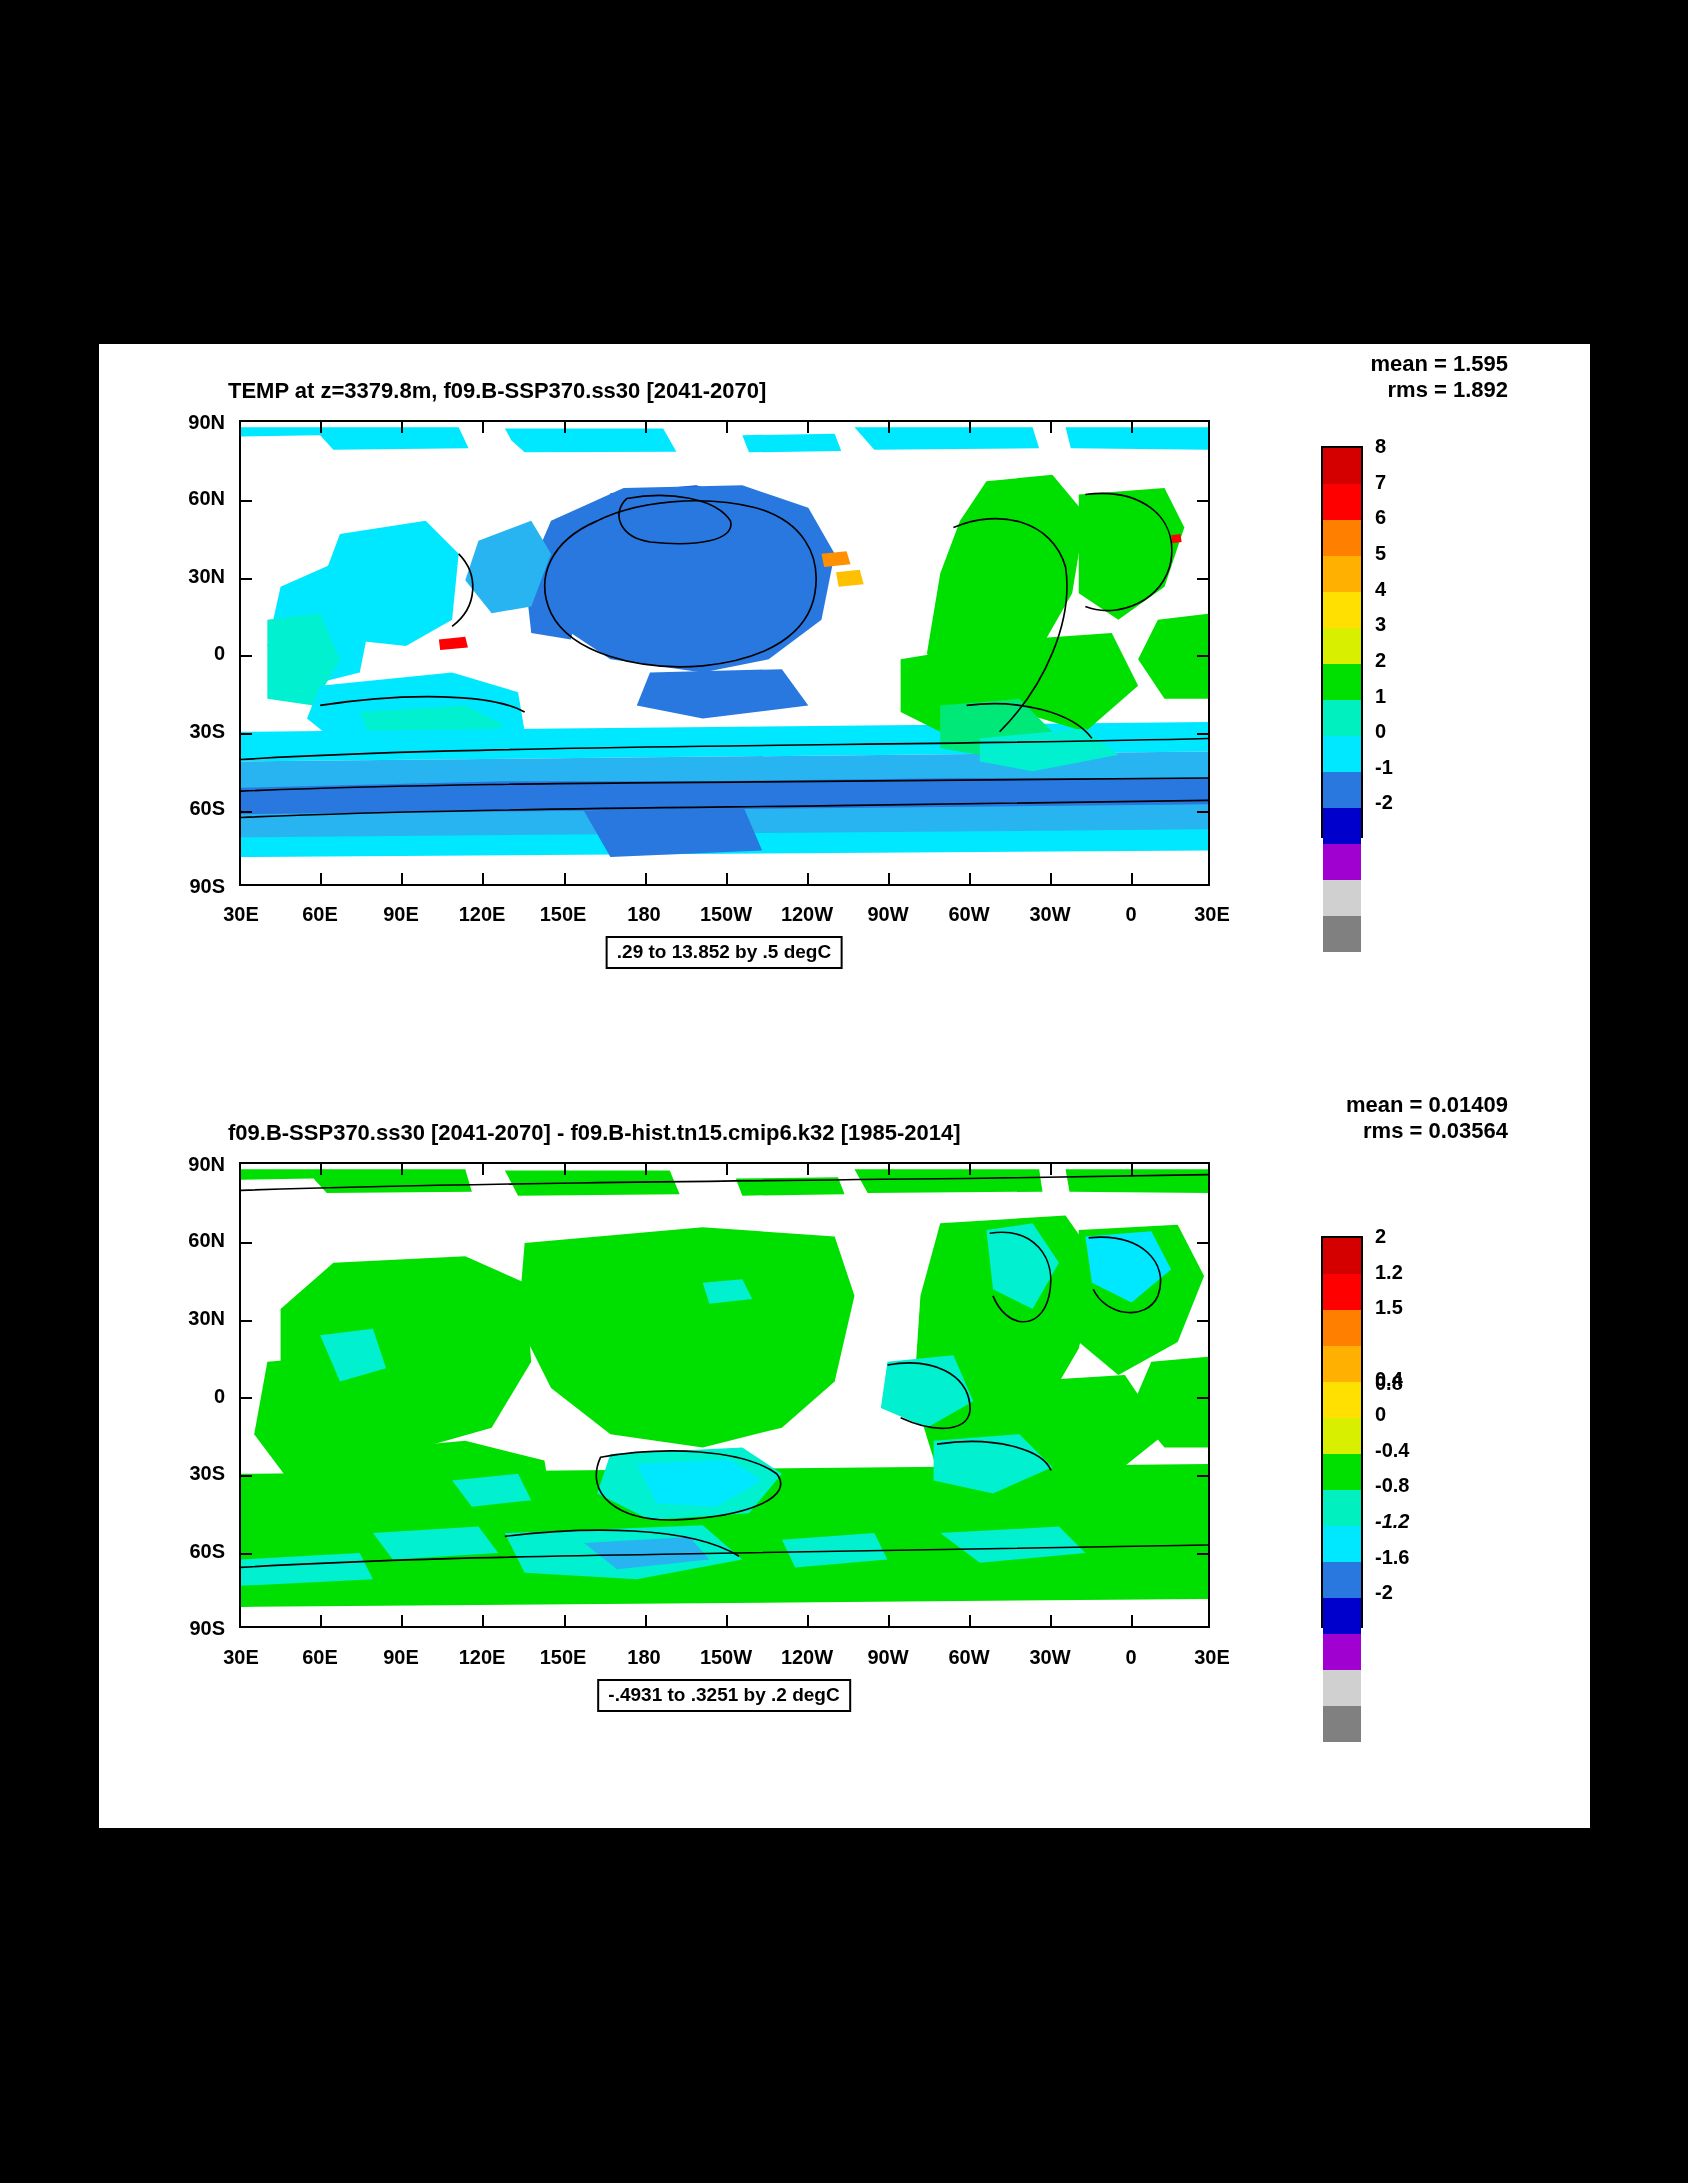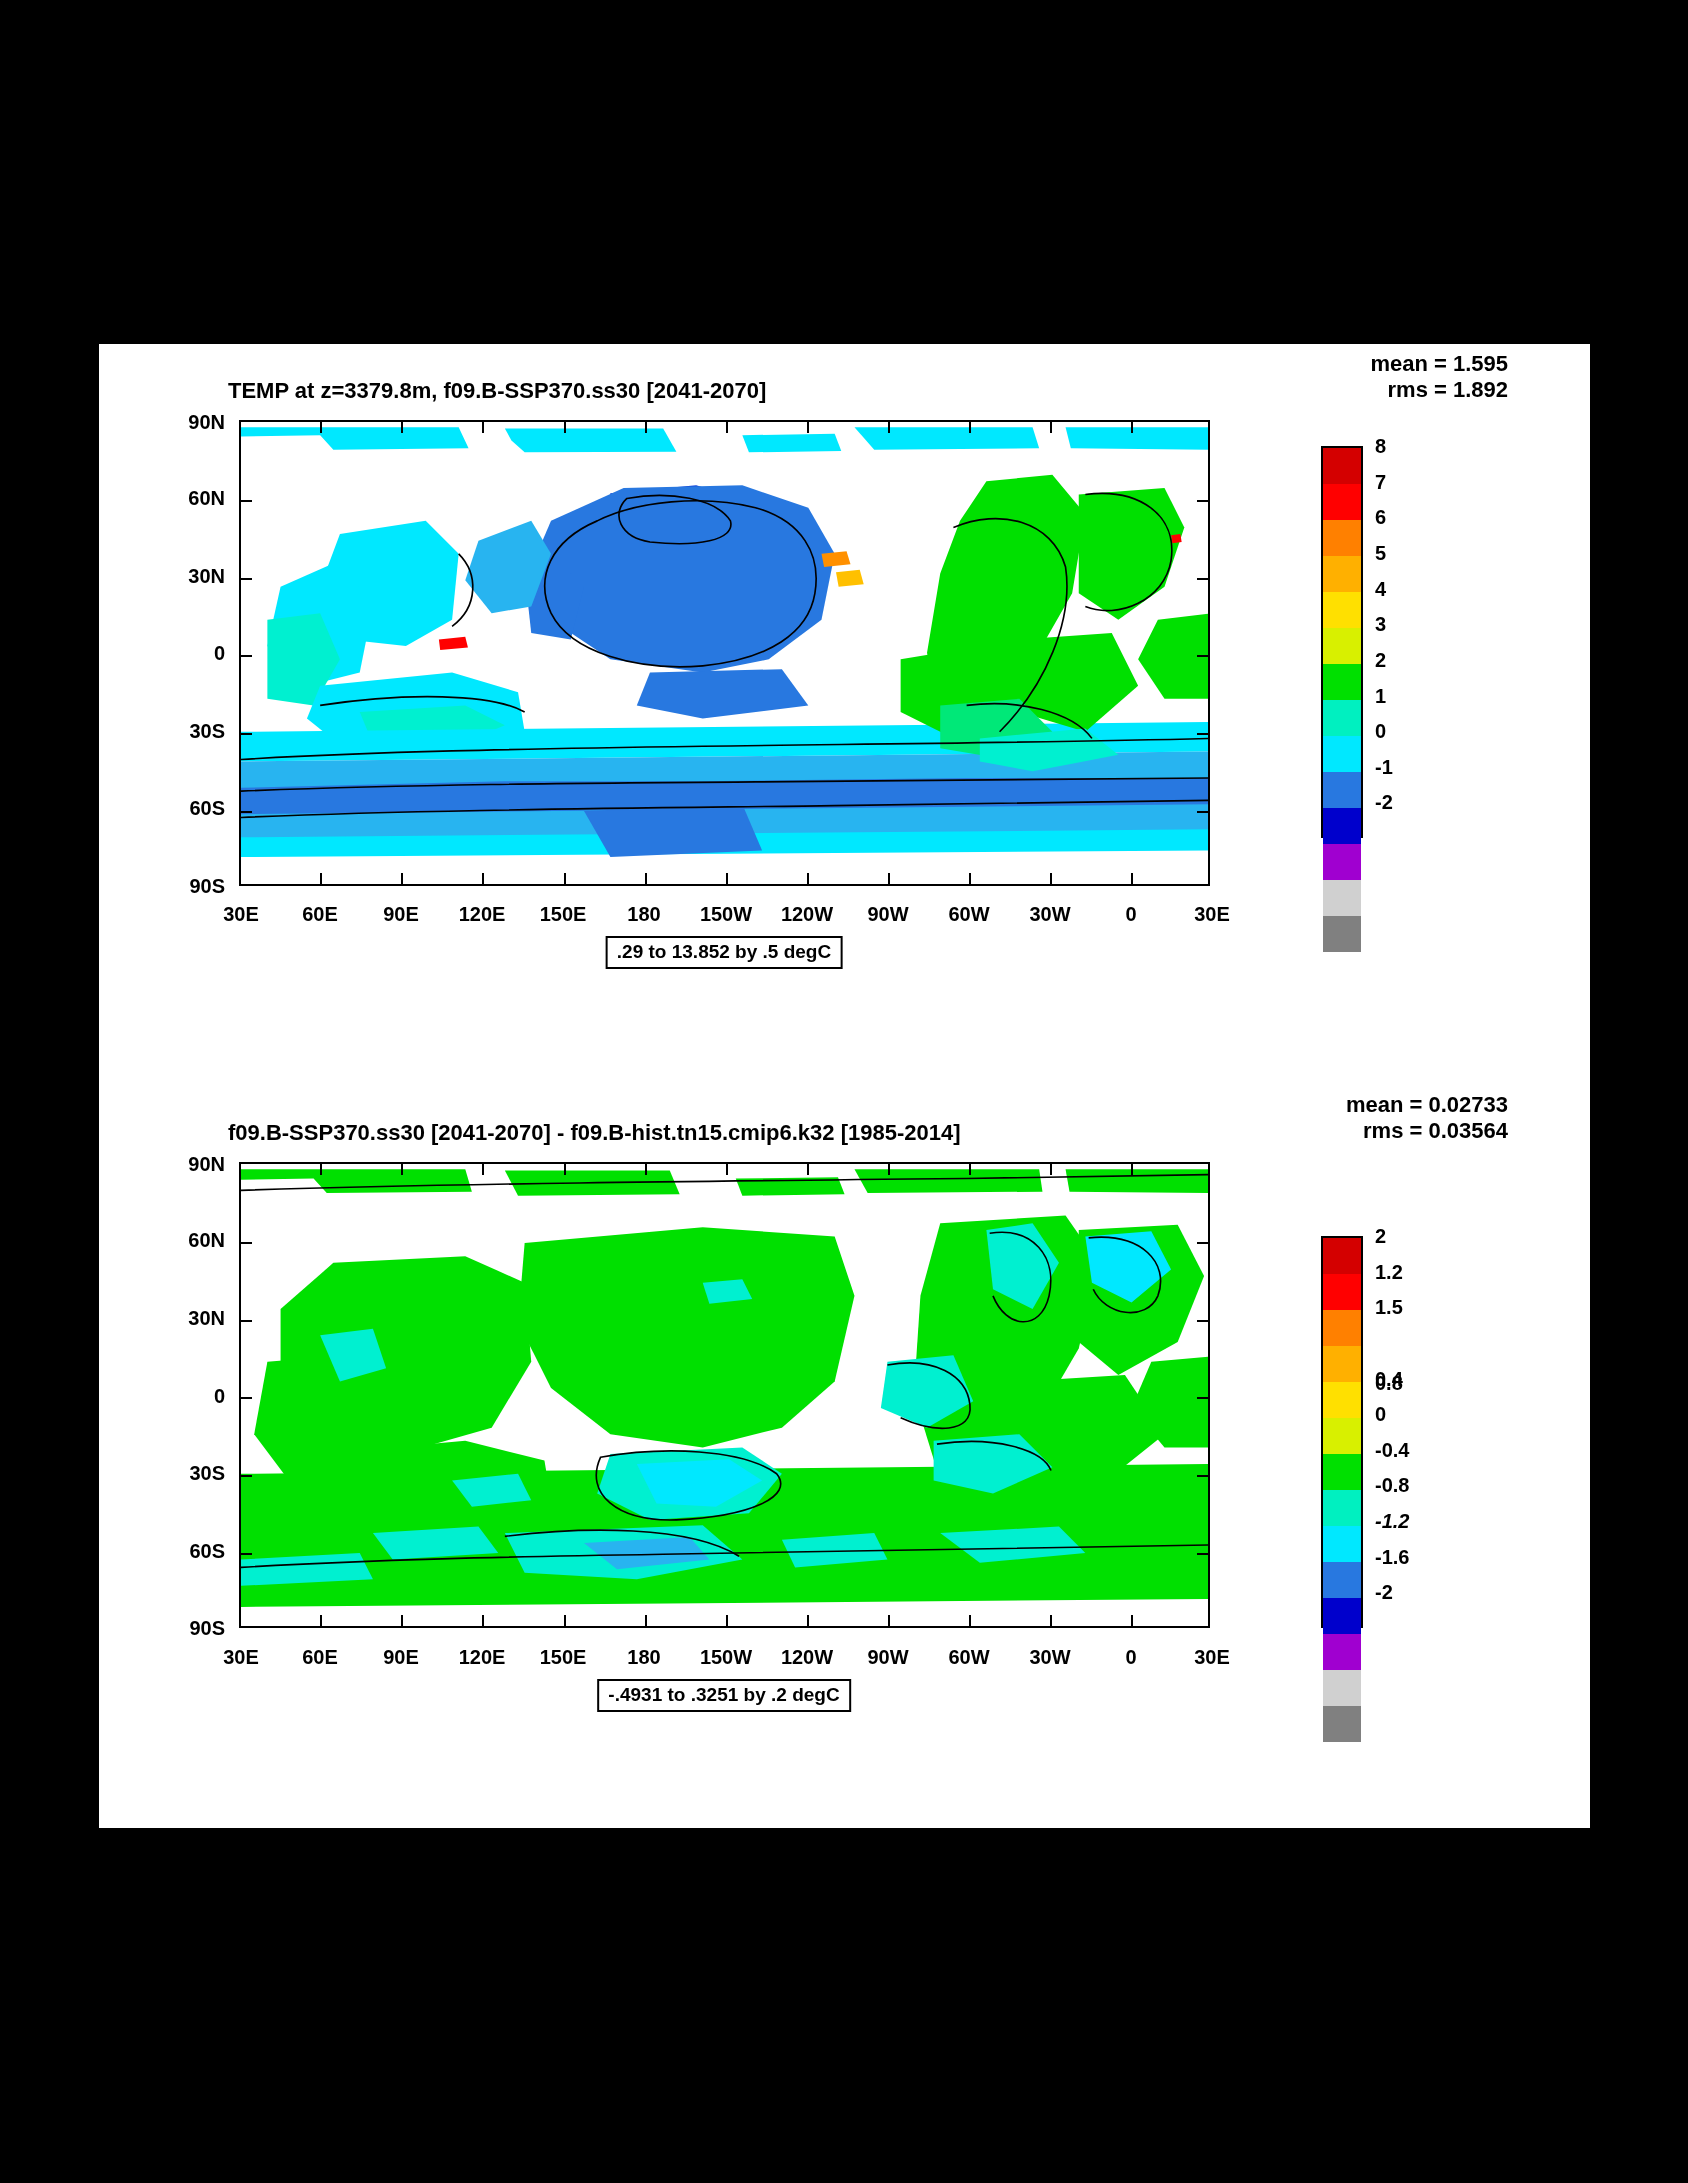--- a/index.html
+++ b/index.html
@@ -278,21 +278,21 @@
       <div class="cbar-label" style="left:1276px;top:316px;">2</div>
       <div class="cbar-label" style="left:1276px;top:352px;">1</div>
       <div class="cbar-label" style="left:1276px;top:387px;">0</div>
       <div class="cbar-label" style="left:1276px;top:423px;">-1</div>
       <div class="cbar-label" style="left:1276px;top:458px;">-2</div>
     </div>
 
     <div class="panel panel-2">
 
       <div class="stats" style="top: 9.2px;">
-        <div>mean = 0.02733</div>
+        <div>mean = 0.01409</div>
         <div>rms = 0.03564</div>
       </div>
 
       <div class="plot-title" style="left: 129px; top: 37px;">f09.B-SSP370.ss30 [2041-2070] - f09.B-hist.tn15.cmip6.k32 [1985-2014]</div>
 
       <div class="map-frame" id="map2" style="left: 140px; top: 79px; width: 971px; height: 466px;">
         <svg width="971" height="466" viewBox="0 0 1472 707" preserveAspectRatio="none">
           <defs>
             <clipPath id="clip2">
                 <rect x="0" y="0" width="1472" height="707"></rect>

